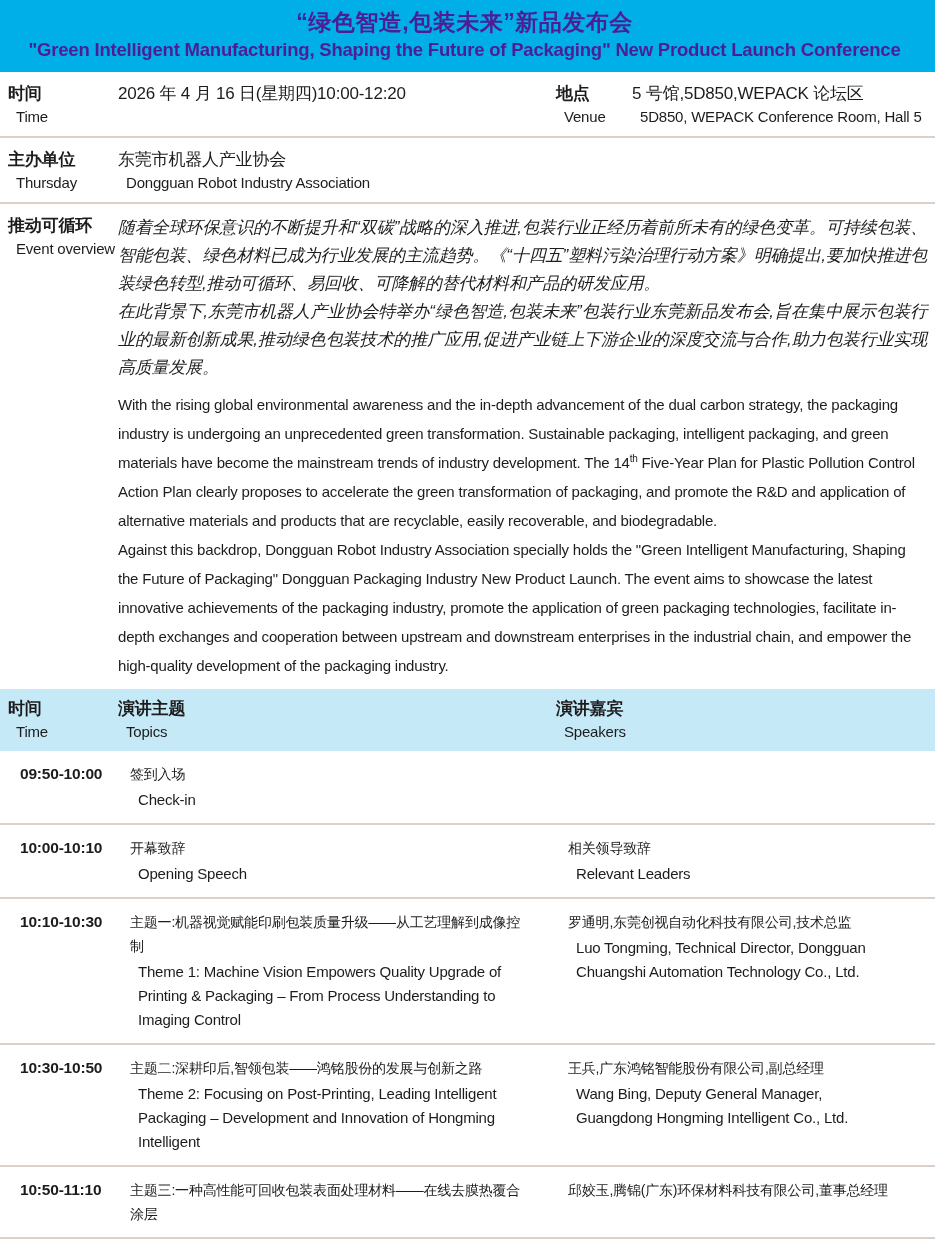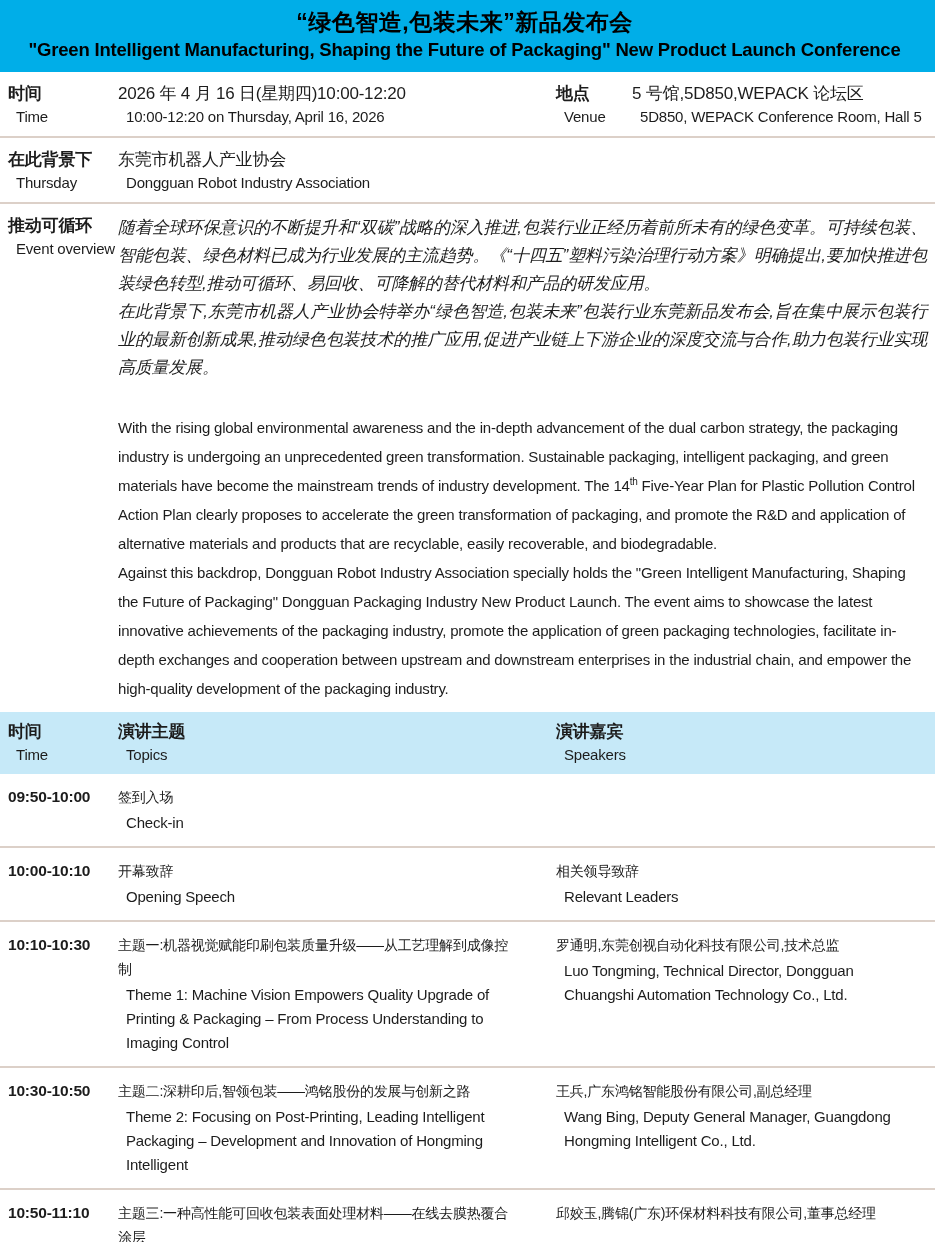--- a/index.html
+++ b/index.html
@@ -14,21 +14,21 @@
     width:935px;
     background:#ffffff;
     color:var(--text);
     font-family:"Liberation Sans","DejaVu Sans",sans-serif;
     letter-spacing:-0.2px;
   }
   .page{width:935px;}
   
   .banner{
     background:var(--header-bg);
-    color:#000000;
+    color:#4c1d95;
     text-align:center;
     padding:7px 16px 10px 10px;
   }
   .banner .title-cn{
     font-size:23px;
     font-weight:bold;
     line-height:30px;
     letter-spacing:0.5px;
   }
   .banner .title-en{
@@ -43,35 +43,35 @@
   }
   .row.bordered{border-bottom:2px solid var(--divider);}
   .row-split{grid-template-columns:110px 438px 76px 1fr;}
   .row-wide{grid-template-columns:110px 1fr;}
   .cn{font-size:17px;line-height:24px;}
   .en{font-size:15px;line-height:21px;font-weight:400;margin-left:8px;}
   .label .cn{font-weight:bold;}
   .label .en{font-weight:400;}
   
   .overview-text .cnp{font-size:17px;line-height:28px;text-align:justify;font-style:italic;}
-  .overview-text .enblock{margin-top:31px;}
+  .overview-text .enblock{margin-top:8px;}
   .overview-text .enp{font-size:15px;line-height:29px;}
   .sup{vertical-align:super;font-size:10px;line-height:0;}
   
   .sched-header{
     background:var(--band-bg);
     display:grid;
     grid-template-columns:110px 438px 1fr;
     padding:8px 8px 9px 8px;
   }
   .sched-header .cn{font-weight:bold;}
   .srow{
     display:grid;
     grid-template-columns:110px 438px 1fr;
-    padding:11px 8px 11px 8px;
+    padding:11px 8px 11px 20px;
     border-bottom:2px solid var(--divider);
   }
   .srow .col-time{font-size:15.5px;font-weight:bold;line-height:24px;}
   .srow .cn{font-size:14px;line-height:24px;padding-right:26px;}
   .srow .en{font-size:15px;line-height:24px;margin-top:2px;padding-right:26px;}
   .col-topic{padding-right:20px;}
 </style>
 </head>
 <body>
 
@@ -82,35 +82,34 @@
     <div class="title-en">"Green Intelligent Manufacturing, Shaping the Future of Packaging" New Product Launch Conference</div>
   </header>
 
   <div class="row row-split bordered">
     <div class="label">
       <div class="cn">时间</div>
       <div class="en">Time</div>
     </div>
     <div class="value">
       <div class="cn">2026 年 4 月 16 日(星期四)10:00-12:20</div>
-      <div class="en">10:00-12:20 on Thursday, April 16, 2026</div>
     </div>
     <div class="label">
       <div class="cn">地点</div>
       <div class="en">Venue</div>
     </div>
     <div class="value">
       <div class="cn">5 号馆,5D850,WEPACK 论坛区</div>
       <div class="en">5D850, WEPACK Conference Room, Hall 5</div>
     </div>
   </div>
 
   <div class="row row-wide bordered">
     <div class="label">
-      <div class="cn">在此背景下</div>
+      <div class="cn">主办单位</div>
       <div class="en">Thursday</div>
     </div>
     <div class="value">
       <div class="cn">东莞市机器人产业协会</div>
       <div class="en">Dongguan Robot Industry Association</div>
     </div>
   </div>
 
   <div class="row row-wide">
     <div class="label">

